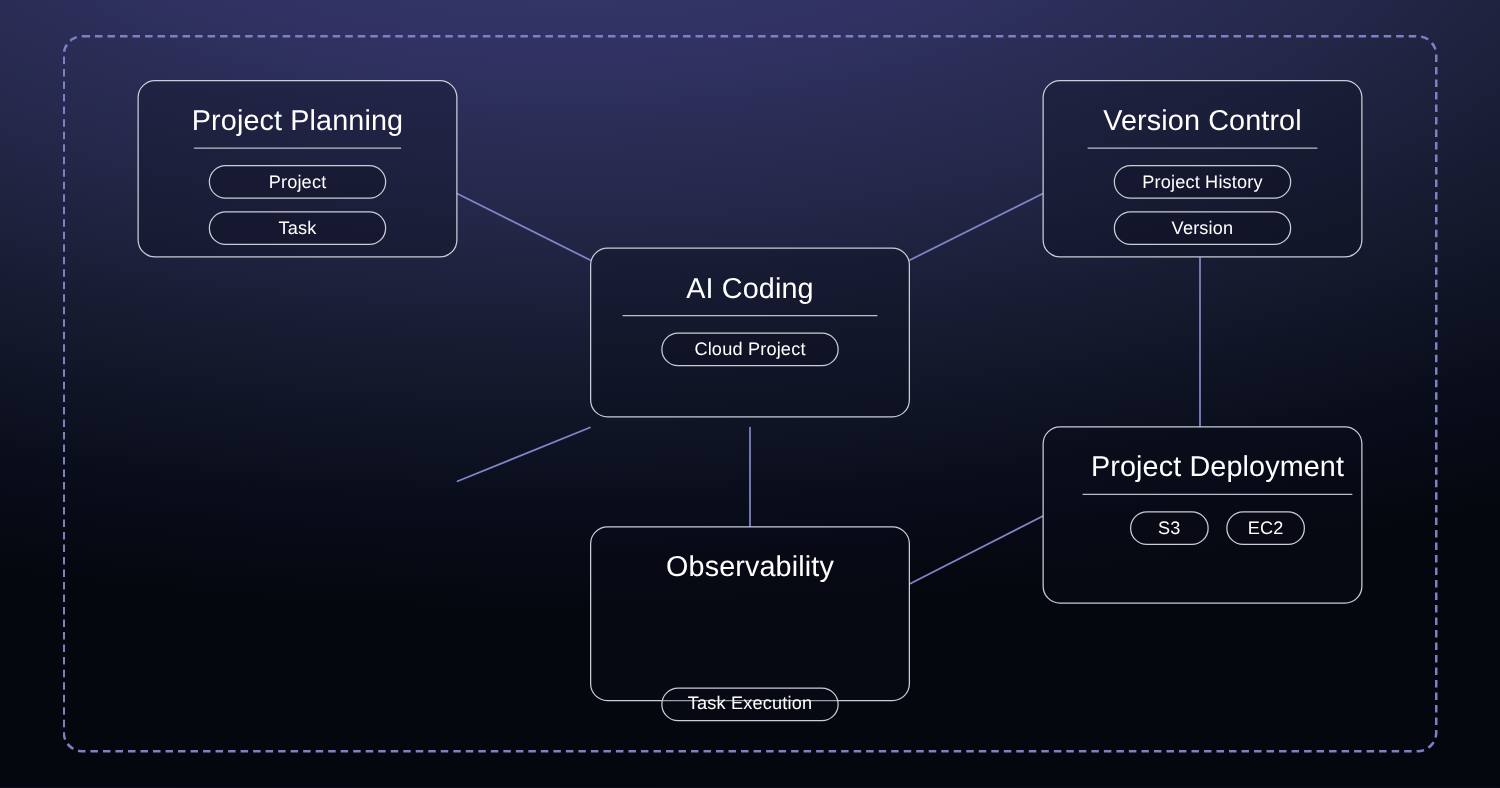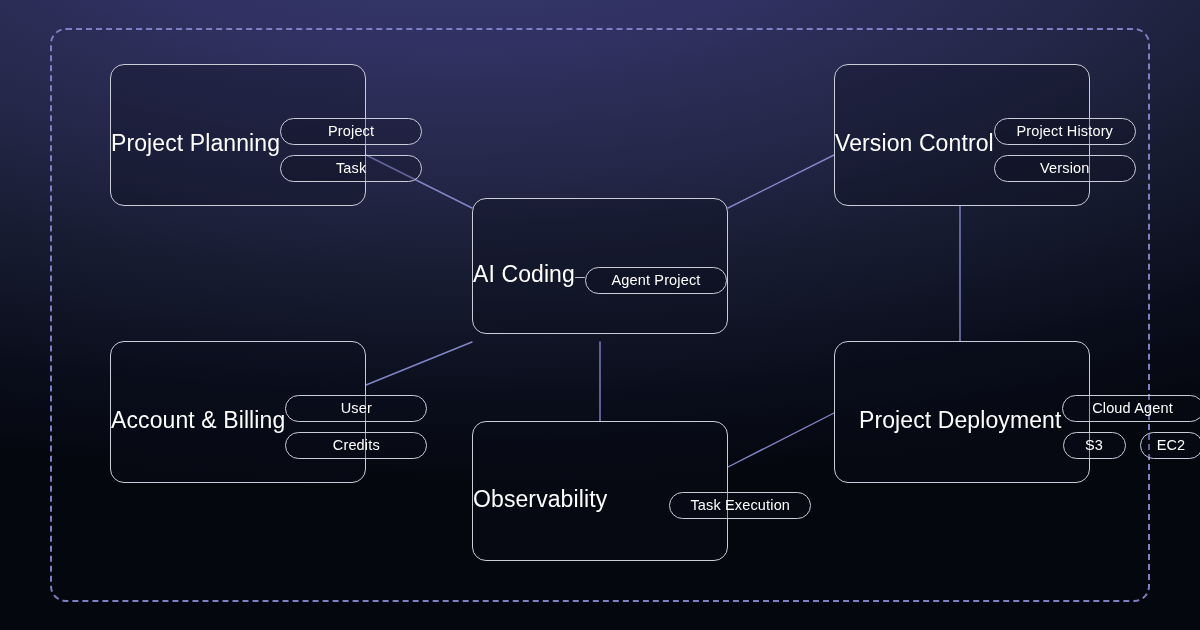--- a/index.html
+++ b/index.html
@@ -46,21 +46,21 @@
     pointer-events: none;
   }
 
   
   .node {
     position: absolute;
     border: 1.6px solid #c9cdd8;
     border-radius: 14px;
     background: rgba(9, 12, 26, 0.30);
     display: flex;
-    flex-direction: row;
+    flex-direction: column;
     align-items: center;
     padding-top: 16px;
   }
 
   .node-title {
     color: #ffffff;
     font-size: 23px;
     font-weight: 400;
     letter-spacing: 0.1px;
     line-height: 30px;
@@ -175,55 +175,40 @@
         <div class="pill pw-version" style="border-color: rgb(201, 205, 216);">Version</div>
       </div>
     </div>
   </div>
 
   <div class="node" id="node-ai-coding" style="border-color: rgb(201, 205, 216);">
     <div class="node-title">AI Coding</div>
     <div class="node-rule"></div>
     <div class="pill-stack">
       <div class="pill-row">
-        <div class="pill pw-react" style="border-color: rgb(201, 205, 216);">Agent Project</div>
-      </div>
-    </div>
-  </div>
-
-  <div class="node" id="node-account-billing" style="border-color: rgb(201, 205, 216);">
-    <div class="node-title">Account &amp; Billing</div>
-    <div class="node-rule"></div>
-    <div class="pill-stack">
-      <div class="pill-row">
-        <div class="pill pw-user" style="border-color: rgb(201, 205, 216);">User</div>
-      </div>
-      <div class="pill-row">
-        <div class="pill pw-credits" style="border-color: rgb(201, 205, 216);">Credits</div>
-      </div>
-    </div>
-  </div>
+        <div class="pill pw-react" style="border-color: rgb(201, 205, 216);">Cloud Project</div>
+      </div>
+    </div>
+  </div>
+
 
   <div class="node" id="node-observability" style="border-color: rgb(201, 205, 216); gap: 31px;">
     <div class="node-title">Observability</div>
     <div class="node-rule"></div>
     <div class="pill-stack">
       <div class="pill-row">
         <div class="pill pw-taskexec" style="border-color: rgb(201, 205, 216);">Task Execution</div>
       </div>
     </div>
   </div>
 
   <div class="node" id="node-project-deploy" style="border-color: rgb(201, 205, 216); padding-left: 24px;">
     <div class="node-title">Project Deployment</div>
     <div class="node-rule"></div>
     <div class="pill-stack">
       <div class="pill-row">
-        <div class="pill pw-cloud" style="border-color: rgb(201, 205, 216);">Cloud Agent</div>
-      </div>
-      <div class="pill-row">
         <div class="pill pw-s3" style="border-color: rgb(201, 205, 216);">S3</div>
         <div class="pill pw-ec2" style="border-color: rgb(201, 205, 216);">EC2</div>
       </div>
     </div>
   </div>
 
 </div>
 
 </body></html>

